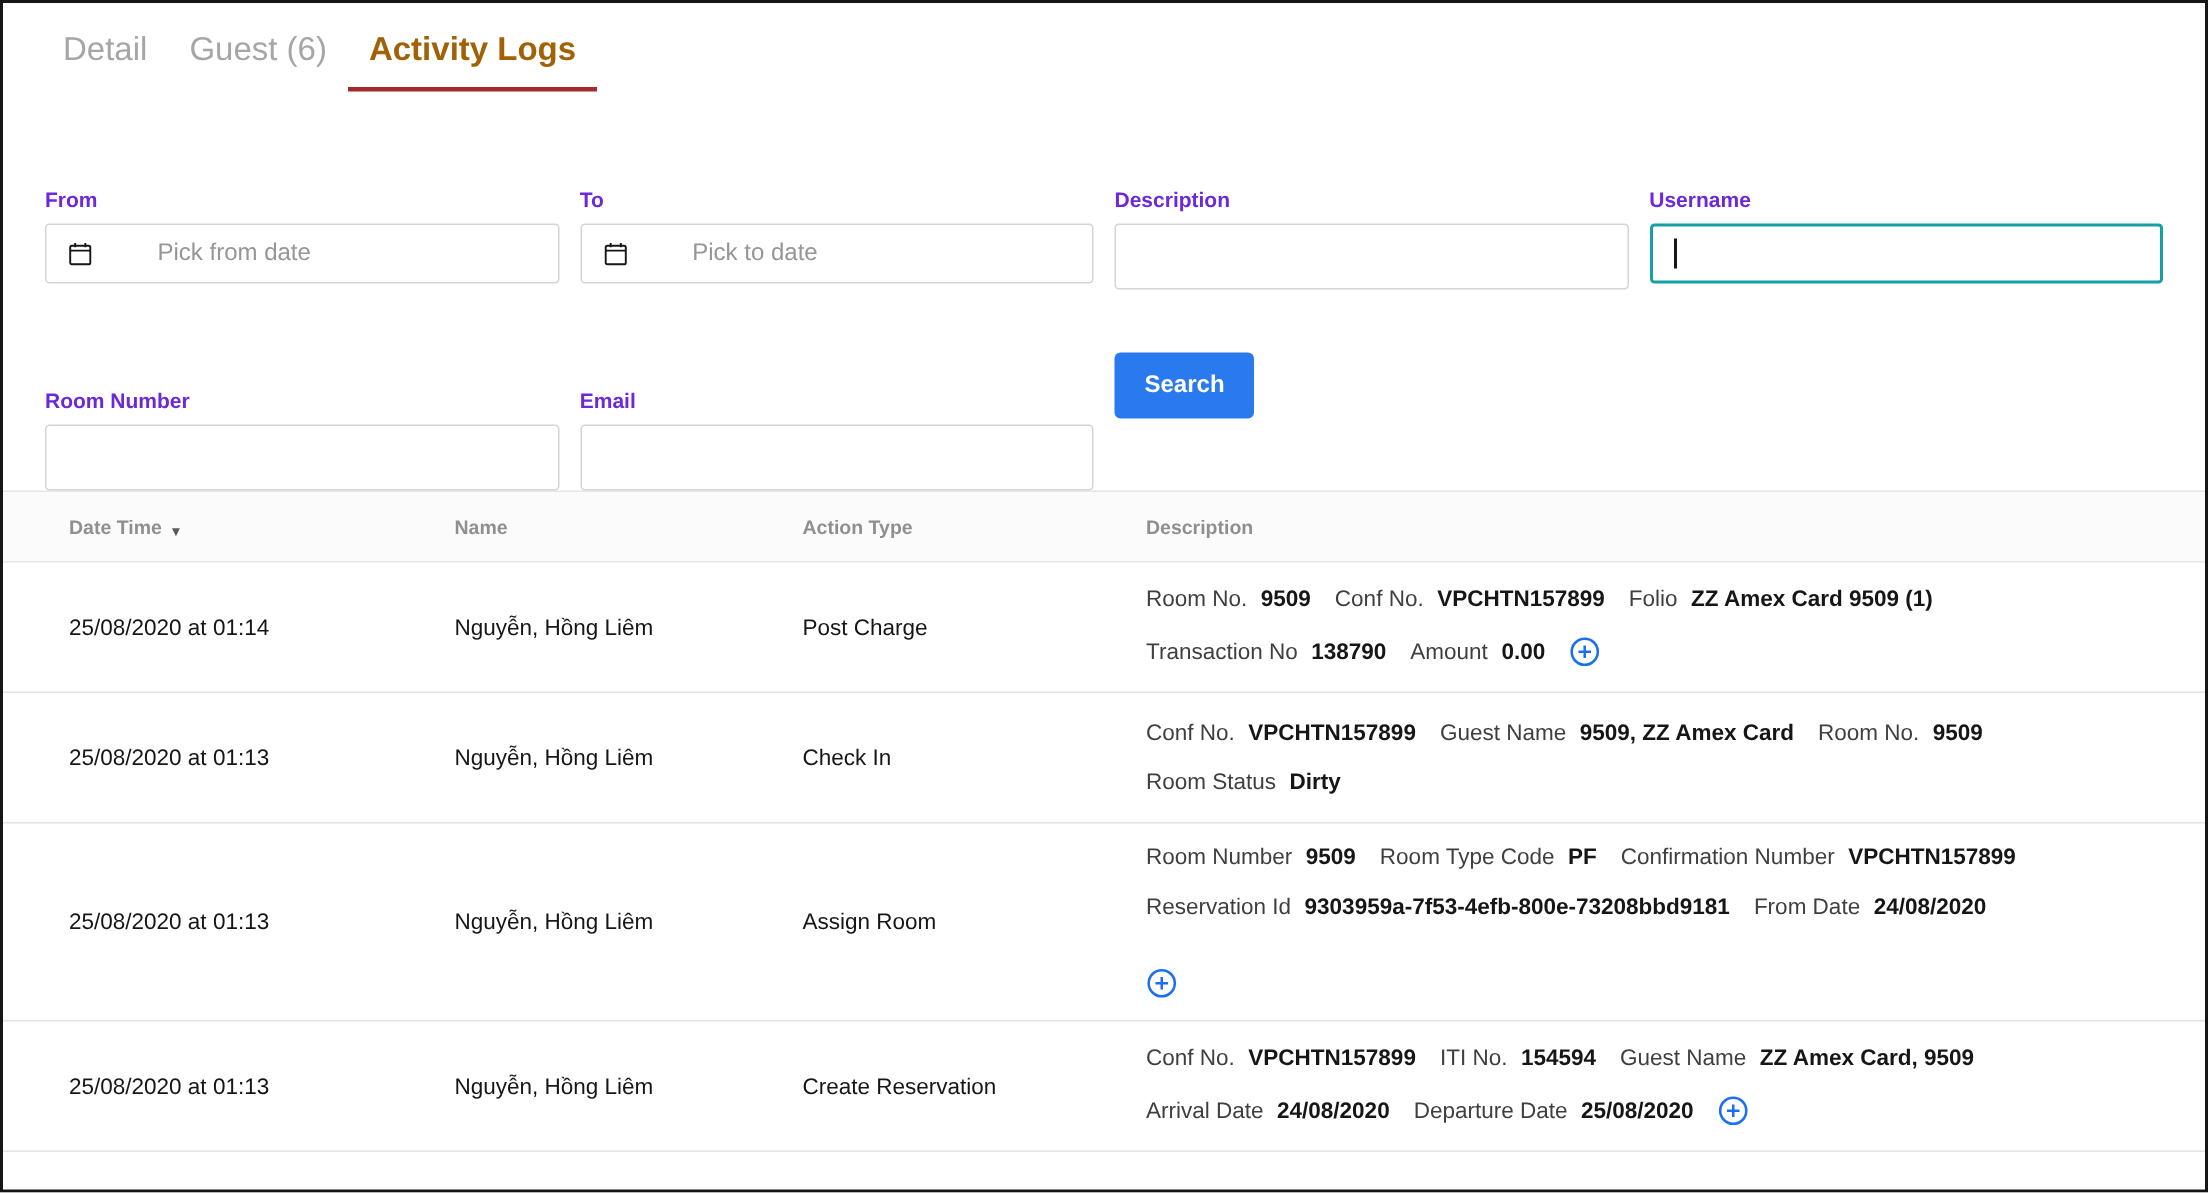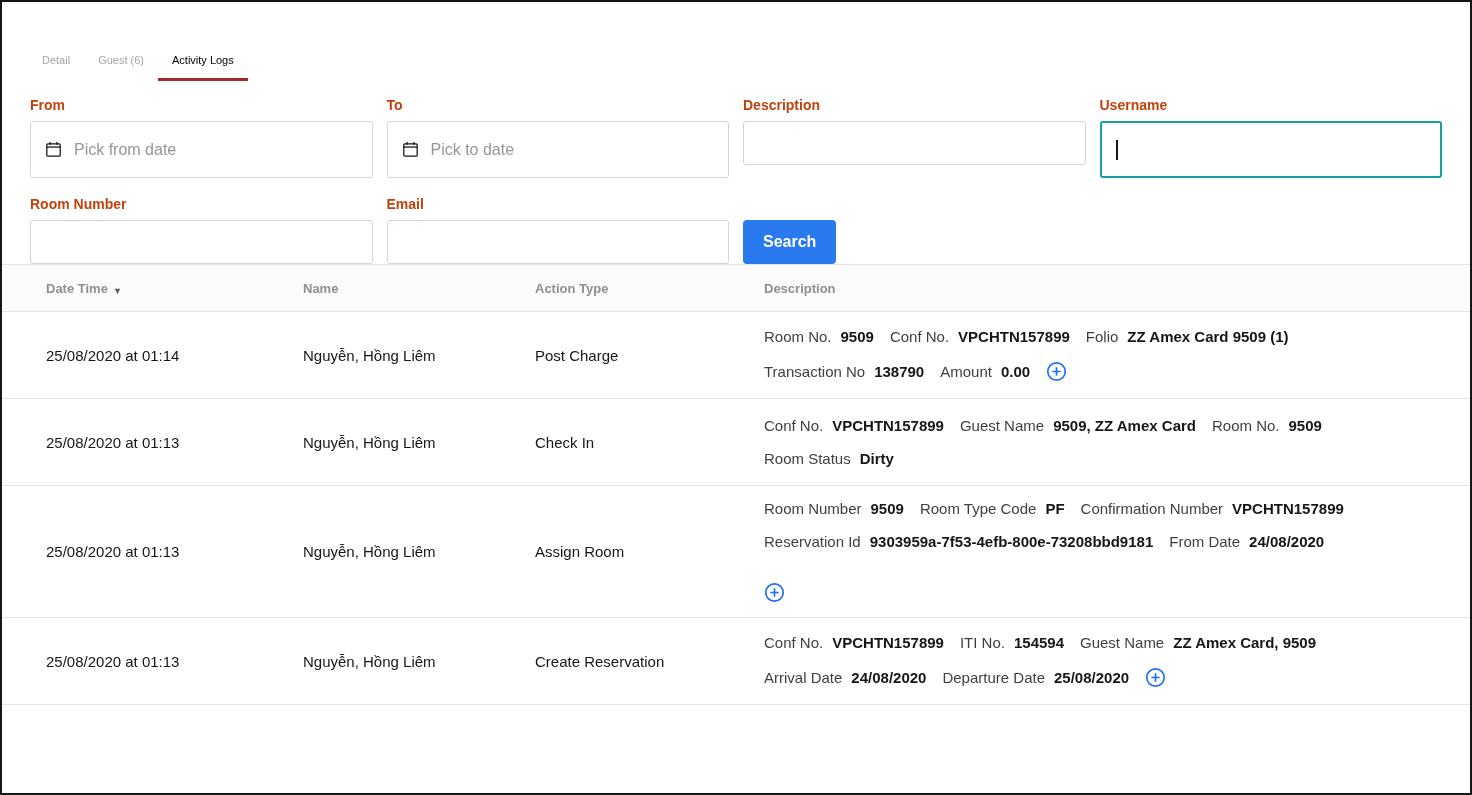--- a/index.html
+++ b/index.html
@@ -6,36 +6,36 @@
   html, body { margin: 0; padding: 0; background: #e8e8e8; }
   body { width: 1472px; height: 795px; font-family: "Liberation Sans", sans-serif; }
   .page {
     width: 1472px; height: 795px; background: #ffffff;
     border: 2px solid #161616; overflow: hidden; position: relative;
   }
 
   
   .tabs { display: flex; padding: 14px 0 0 26px; }
   .tab {
-    font-size: 11px; color: #a6a6a6; padding: 4px 14px 12px 14px;
-    cursor: pointer; border-bottom: 3px solid transparent; margin-top: 34px;
-  }
-  .tab.active { color: #000000; font-weight: normal; border-bottom-color: var(--tab-underline, #a22b2a); }
+    font-size: 22px; color: #a6a6a6; padding: 4px 14px 12px 14px;
+    cursor: pointer; border-bottom: 3px solid transparent;
+  }
+  .tab.active { color: #a16207; font-weight: bold; border-bottom-color: var(--tab-underline, #a22b2a); }
 
   
   .filters {
     display: grid; grid-template-columns: repeat(4, 1fr);
     column-gap: 14px; row-gap: 18px; margin: 16px 28px 0 28px;
   }
   .field label {
-    display: block; font-size: 14px; font-weight: bold; color: #c2410c; margin-bottom: 8px;
+    display: block; font-size: 14px; font-weight: bold; color: #6d28d9; margin-bottom: 8px; margin-top: 48px;
   }
   .inputbox {
-    height: 57px; border: 1px solid #d4d4d4; border-radius: 3px; background: #fff;
-    display: flex; align-items: center; padding: 0 14px; font-size: 16px; cursor: text;
+    height: 40px; border: 1px solid #d4d4d4; border-radius: 3px; background: #fff;
+    display: flex; align-items: center; padding: 0 14px; font-size: 16px; cursor: text; gap: 31px;
   }
   .inputbox .placeholder { color: #969696; }
   .inputbox .cal { display: flex; margin-right: 12px; }
   input.text {
     width: 100%; height: 44px; border: 1px solid #d4d4d4; border-radius: 3px;
     padding: 0 14px; font-size: 16px; font-family: inherit; color: #161616; outline: none;
   }
   .username-box { border: 2px solid var(--focus-teal, #14a0a6); }
   .caret { width: 2px; height: 20px; background: #161616; }
   .search-wrap { align-self: start; }

